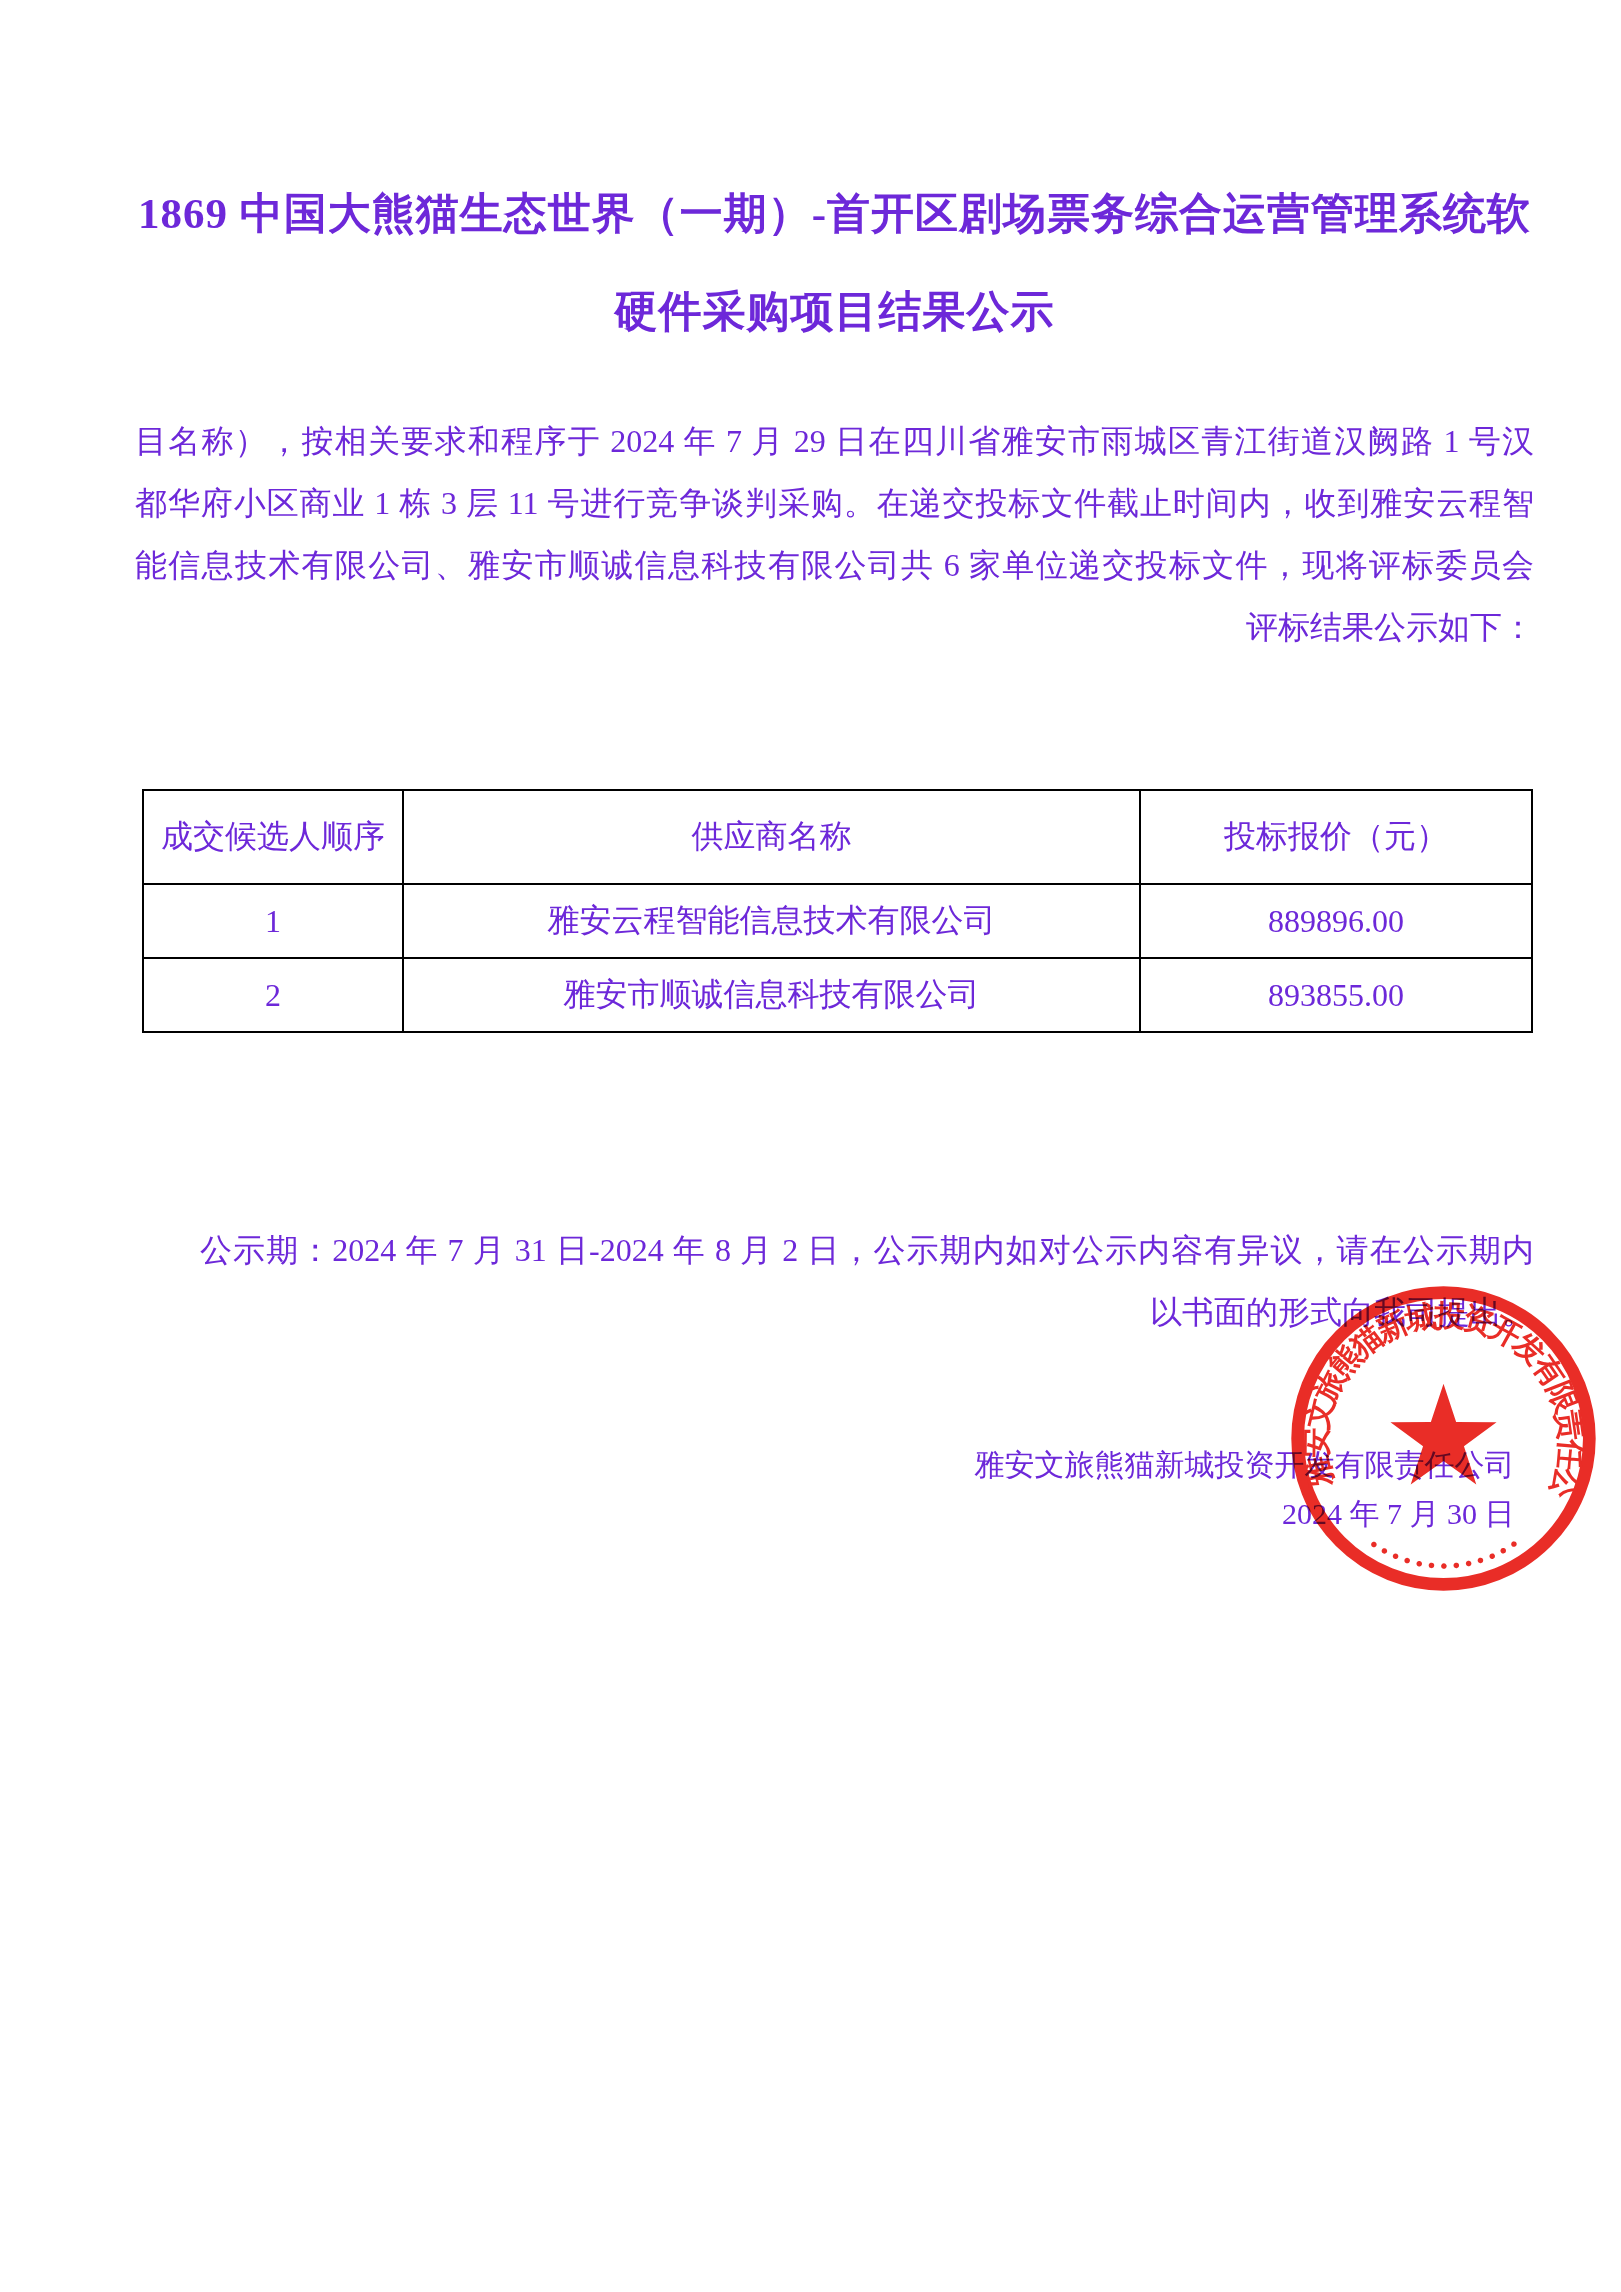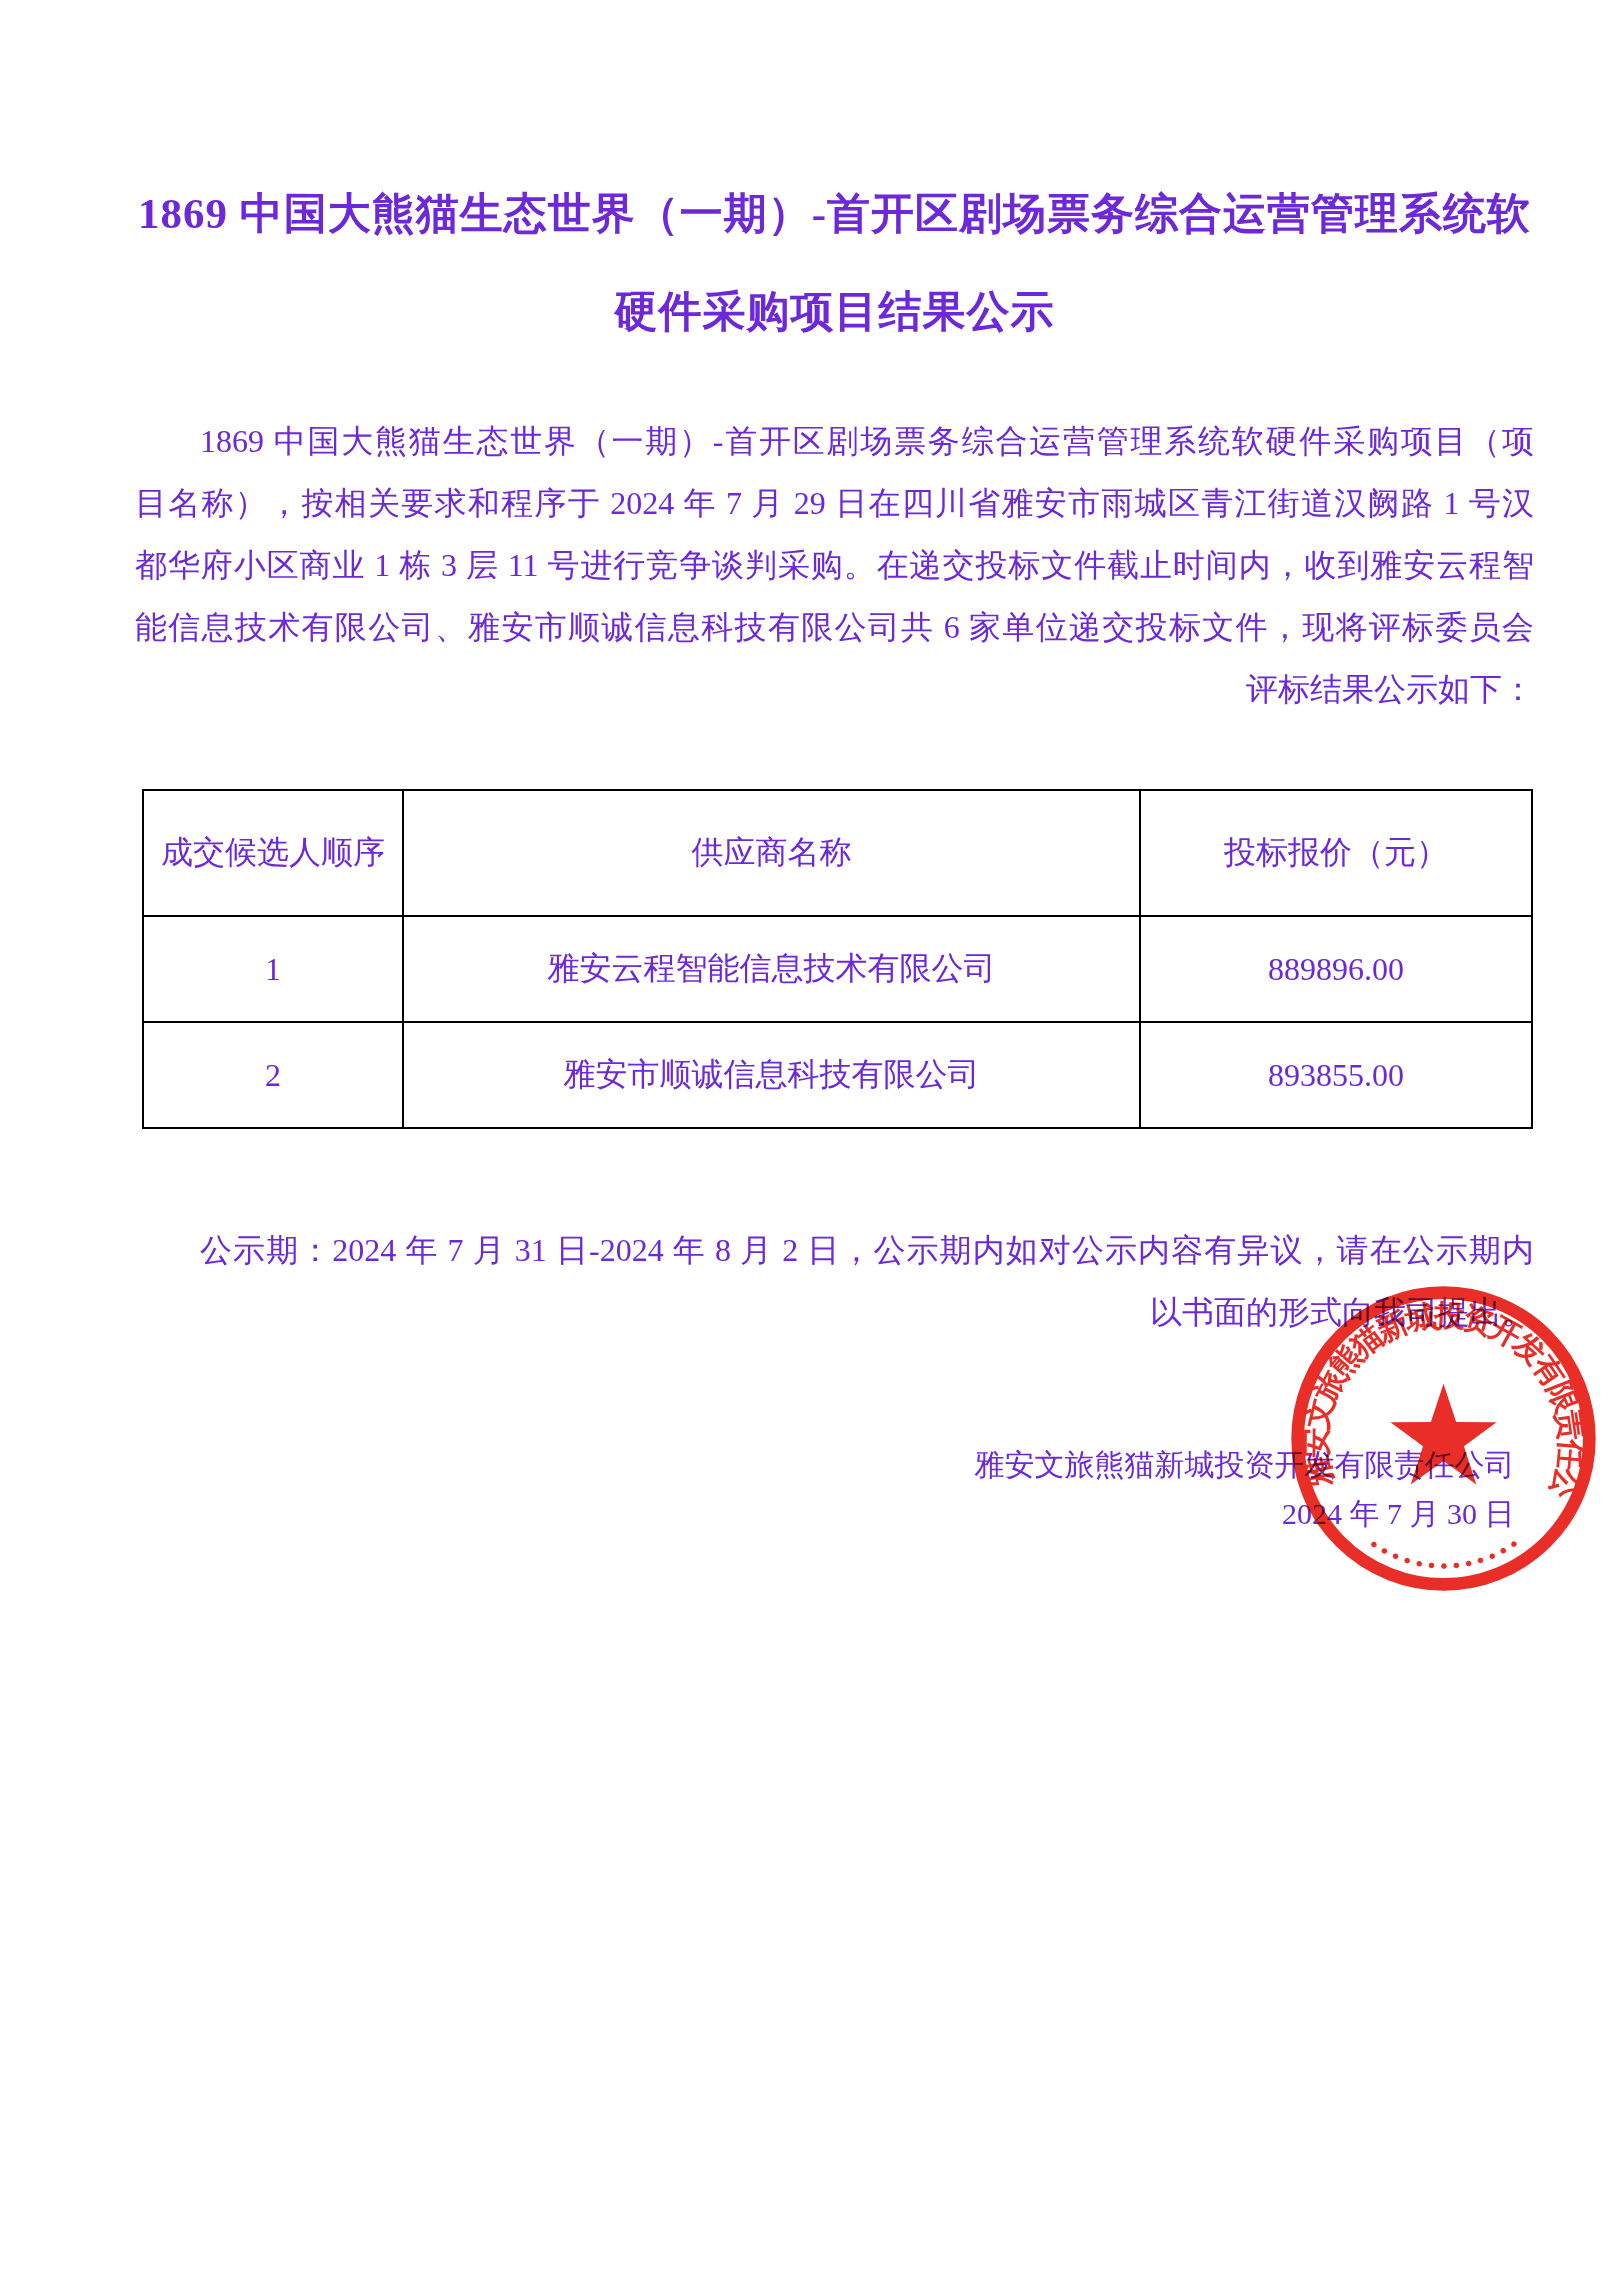--- a/index.html
+++ b/index.html
@@ -46,21 +46,21 @@
     width:1389px;
     border-collapse:collapse;
     table-layout:fixed;
     font-size:32px;
   }
   table.result th,table.result td{
     border:2.9px solid #000;
     text-align:center;
     vertical-align:middle;
     font-weight:normal;
-    padding:16px;
+    padding:0;
     overflow:hidden;
   }
   table.result th{height:92px;}
   table.result td{height:72px;}
   .col-order{width:260px;}
   .col-supplier{width:737px;}
   .col-price{width:392px;}
   .sig{
     position:absolute;left:111px;top:1440px;width:1399px;
     text-align:right;
@@ -79,21 +79,20 @@
 </style>
 </head>
 <body>
 
 <div class="page">
 
   <div class="block title-line" style="top:184px">1869 中国大熊猫生态世界（一期）-首开区剧场票务综合运营管理系统软</div>
   <div class="block title-line" style="top:282px">硬件采购项目结果公示</div>
 
   <div class="block" style="top:410px">
-    <div class="bline just indent">1869 中国大熊猫生态世界（一期）-首开区剧场票务综合运营管理系统软硬件采购项目（项</div>
     <div class="bline just">目名称），按相关要求和程序于 2024 年 7 月 29 日在四川省雅安市雨城区青江街道汉阙路 1 号汉</div>
     <div class="bline just">都华府小区商业 1 栋 3 层 11 号进行竞争谈判采购。在递交投标文件截止时间内，收到雅安云程智</div>
     <div class="bline just">能信息技术有限公司、雅安市顺诚信息科技有限公司共 6 家单位递交投标文件，现将评标委员会</div>
     <div class="bline">评标结果公示如下：</div>
   </div>
 
 
   <table class="result">
     <colgroup>
       <col class="col-order">

